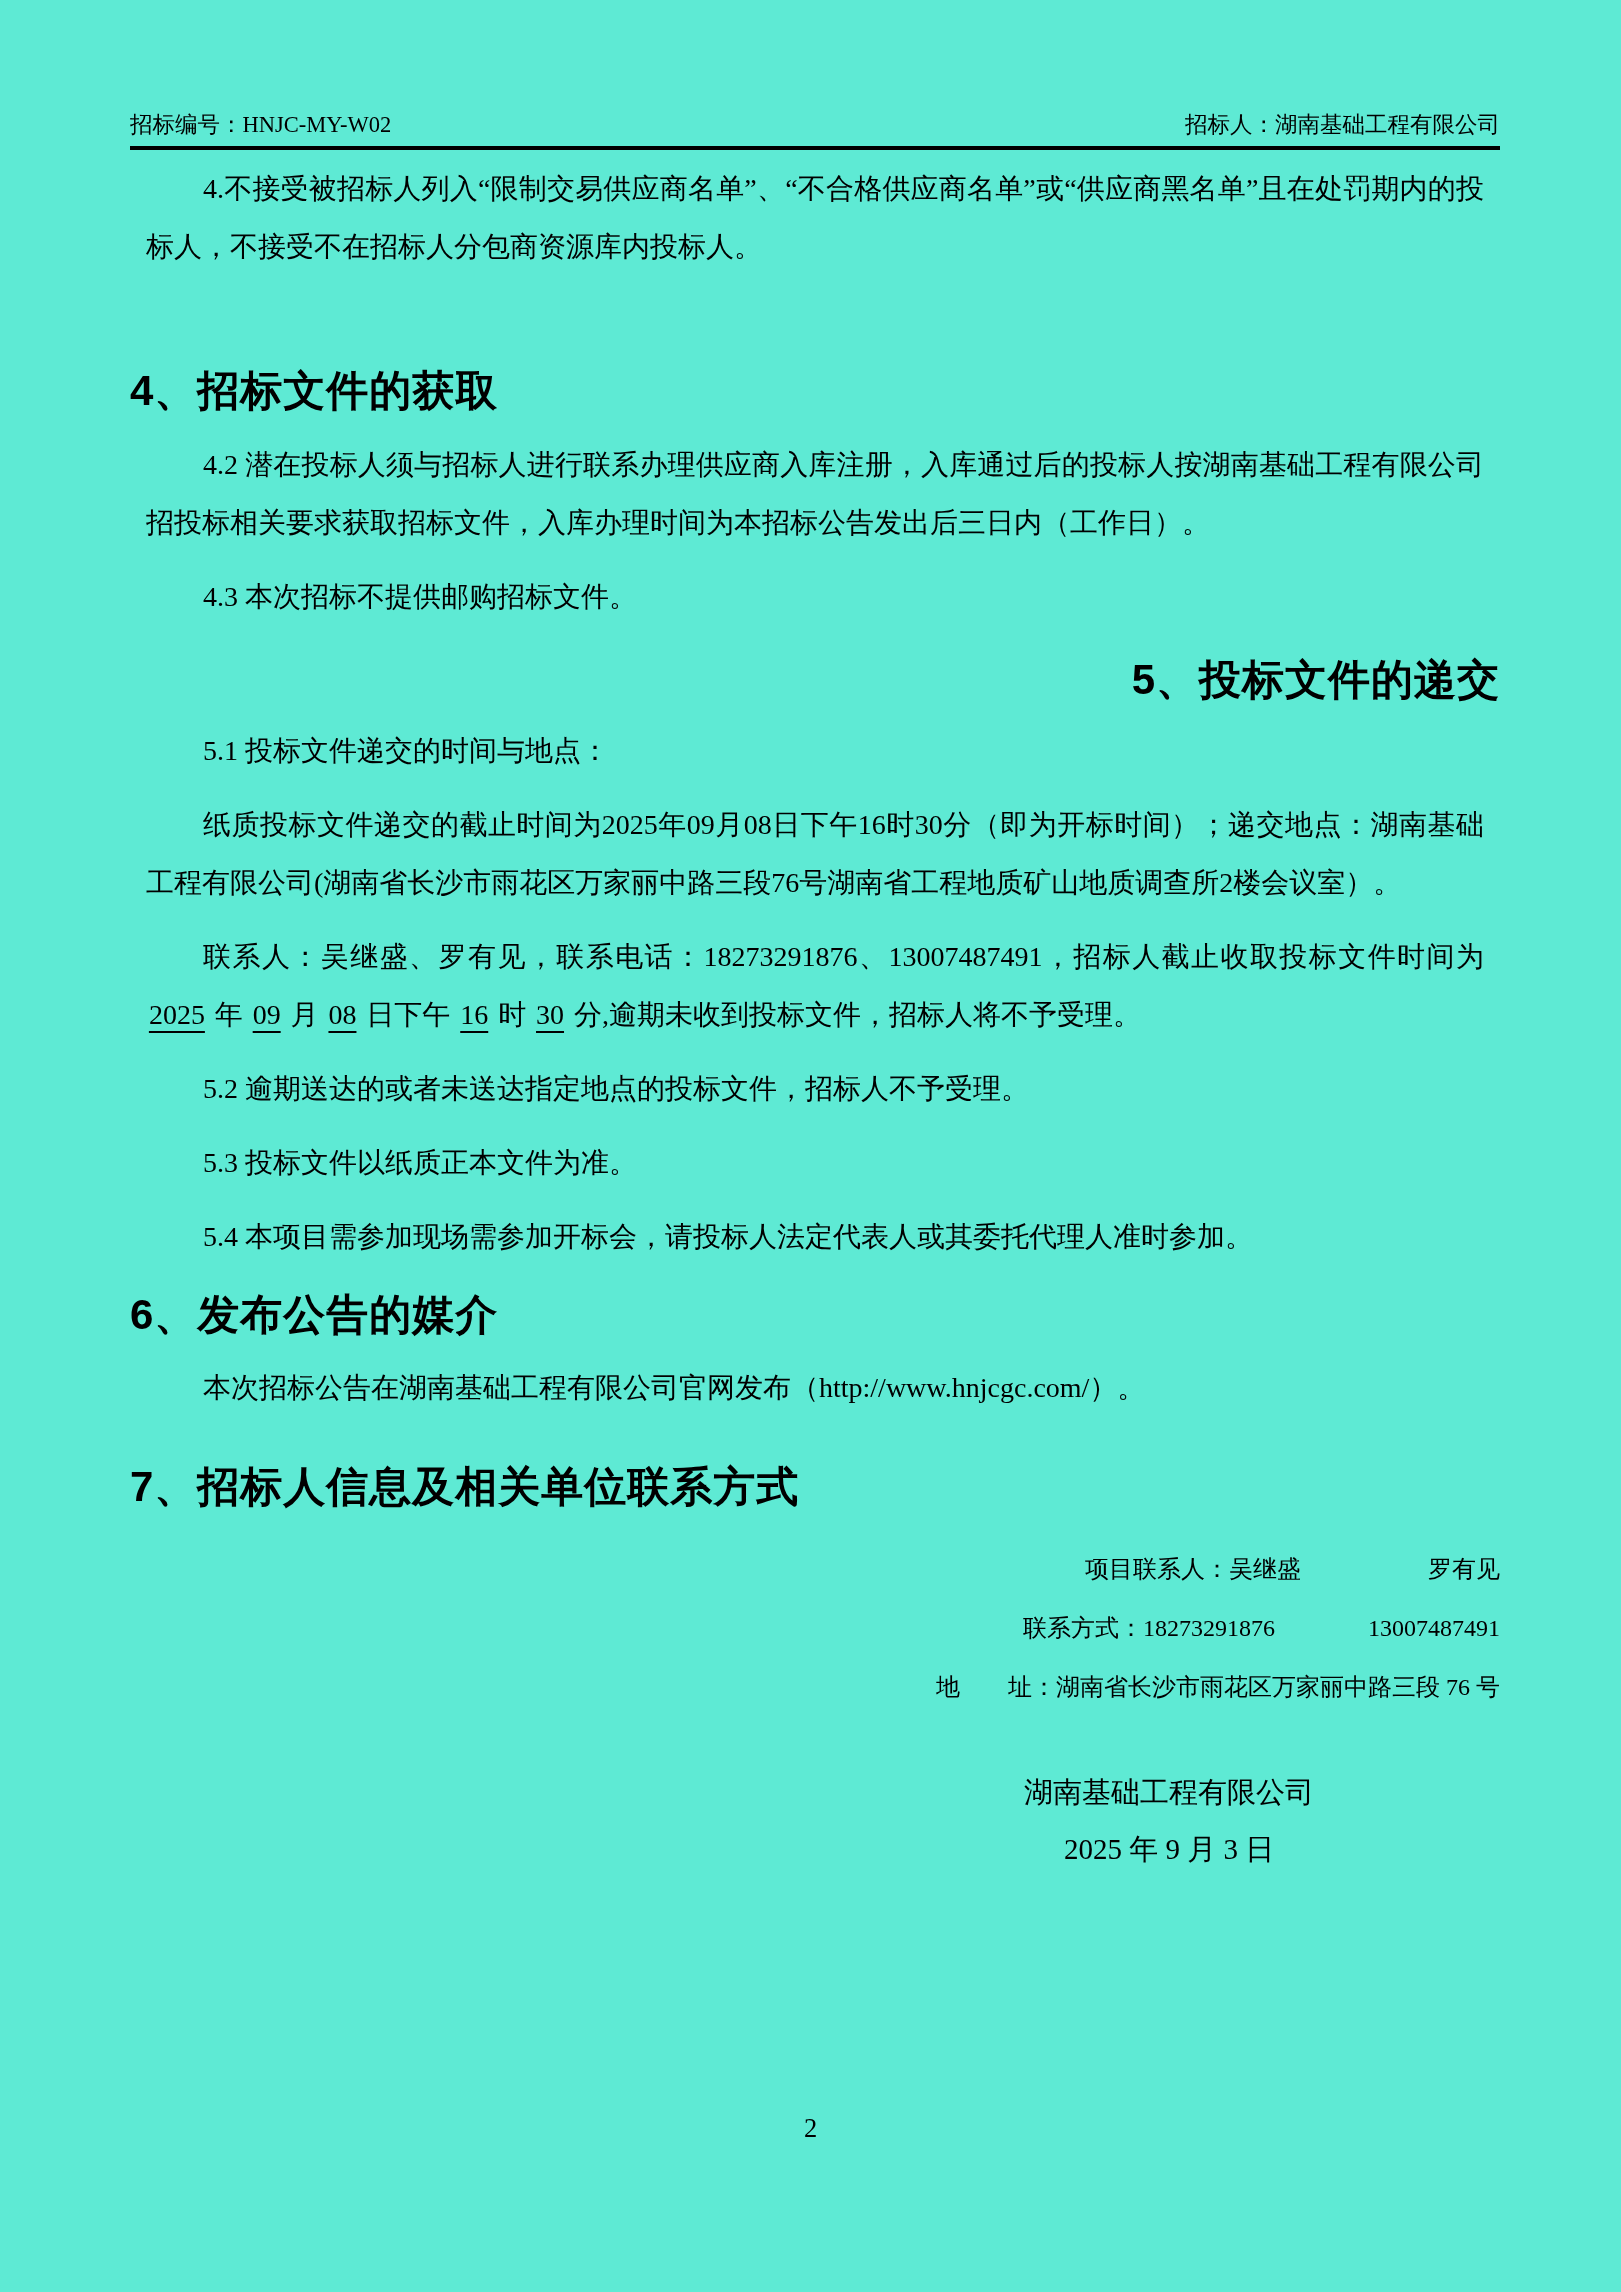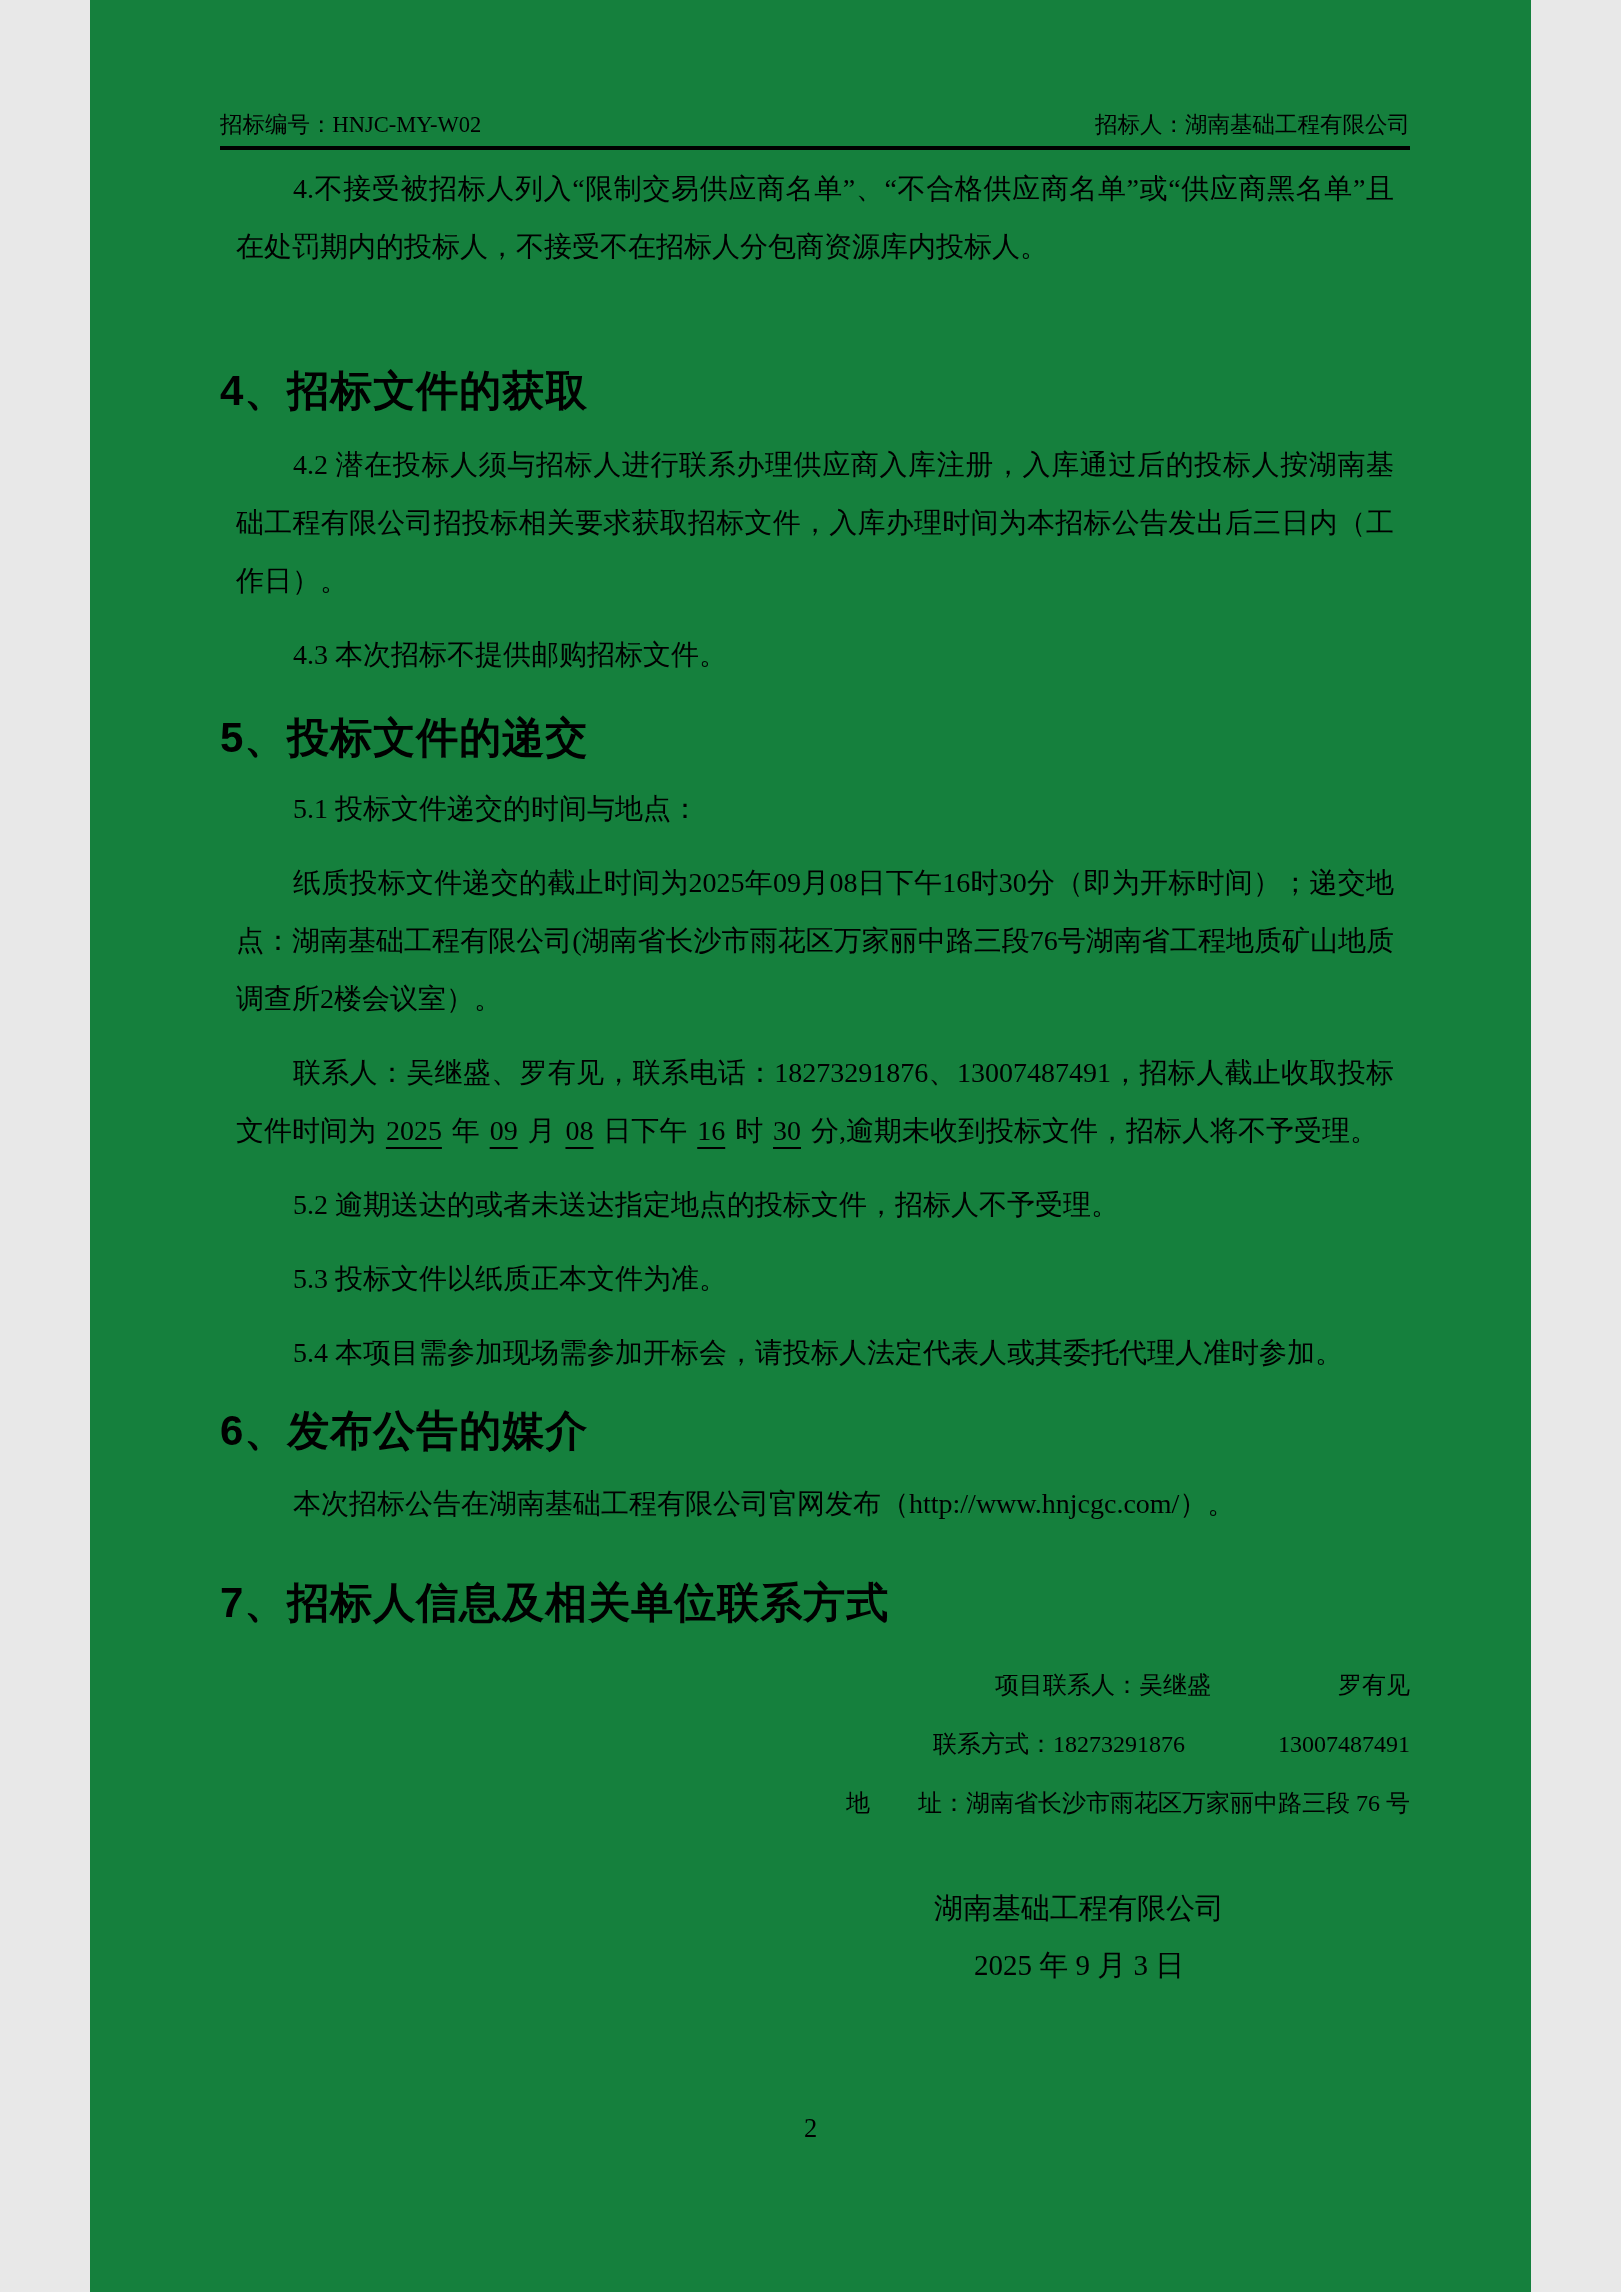--- a/index.html
+++ b/index.html
@@ -1,36 +1,36 @@
 <!DOCTYPE html>
 <html><head>
 <meta charset="utf-8">
 <style>
   html,body{margin:0;padding:0;background:#e8e8e8;}
   .page{
-    width:1441px;height:2293px;background:#15803d;position:relative;
+    width:1621px;height:2293px;background:#5eead4;position:relative;
     box-sizing:border-box;padding:110px 121px 0 130px;
     font-family:"Liberation Serif","DejaVu Serif",serif;color:#000;
     margin:0 auto;overflow:hidden;
   }
   .hdr{
     display:flex;justify-content:space-between;align-items:flex-end;
     font-size:22.5px;line-height:29px;padding-bottom:6.9px;
     border-bottom:4.9px solid #000;
   }
   .body-p{font-size:28px;line-height:58px;text-align:justify;margin:16px;}
   .indent{text-indent:57px;}
   .para-top{margin-top:9.8px;}
   h2{
     font-family:"Liberation Sans","DejaVu Sans",sans-serif;
     font-weight:700;font-size:42px;line-height:49px;letter-spacing:1px;
     margin:0;
   }
   .h-s4{margin:90px 0 21.6px 0;}
-  .h-s5{margin:29px 0 17.6px 0;}
+  .h-s5{margin:29px 0 17.6px 0;text-align:right;}
   .h-s6{margin:24.5px 0 19.6px 0;}
   .h-s7{margin:45px 0 29px 0;}
   .u{text-decoration:underline;text-underline-offset:6.9px;padding:0 2.9px;}
   .contact-row{font-size:24px;line-height:59px;padding-left:33px;text-align:right;}
   .gap-lg{display:inline-block;width:127px;}
   .gap-md{display:inline-block;width:93px;}
   .signature{
     margin:47px 186px 0 auto;width:fit-content;text-align:center;
     font-size:29px;line-height:57px;
   }

